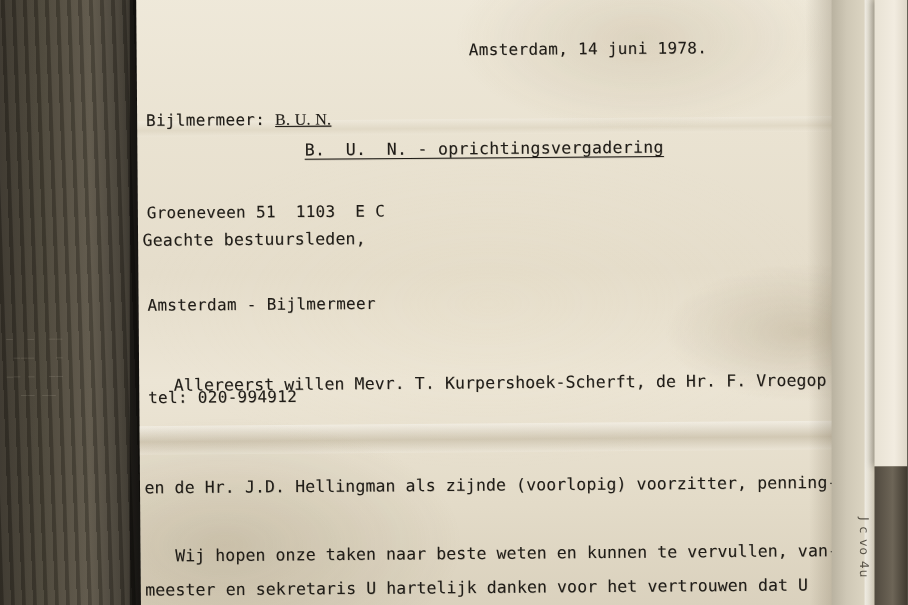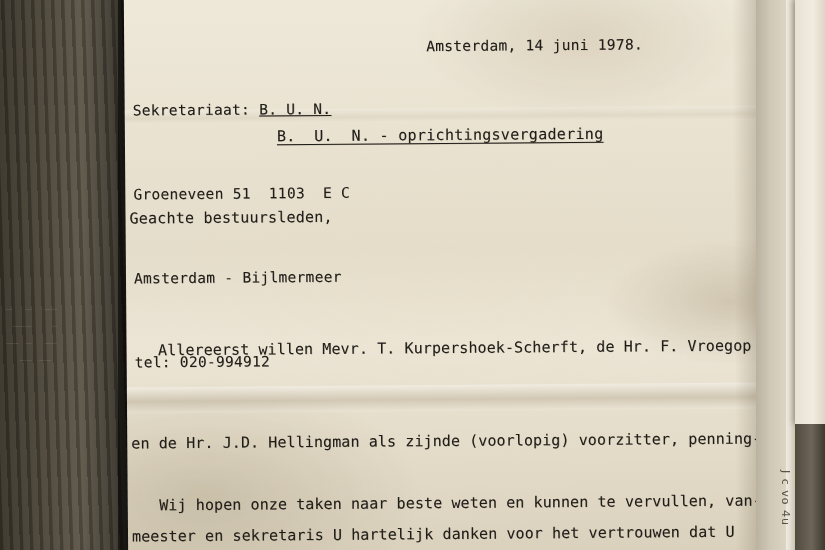--- a/index.html
+++ b/index.html
@@ -185,20 +185,21 @@
 
   .letterhead {
     left: 8px;
     top: 48px;
     font-size: 14.5px;
     line-height: 28px;
     letter-spacing: 0.3px;
   }
   .letterhead .u {
     text-decoration: underline;
+    font-family: Liberation Serif, serif;
   }
 
   .place-date {
     left: 302px;
     top: 48px;
     font-size: 14.5px;
     letter-spacing: 0.3px;
   }
 
   .subject {
@@ -245,21 +246,21 @@
 —— —  ——
   —— ——</div>
 
   <div class="sheet">
     <div class="sheet-stains"></div>
     <div class="fold2"></div>
     <div class="fold"></div>
     <div class="sheet-redge"></div>
 
     <div class="typed letterhead">
-      <span class="line"><span>Sekretariaat:</span> <span class="u">B. U. N.</span></span>
+      <span class="line"><span>Bijlmermeer:</span> <span class="u">B. U. N.</span></span>
       <span class="line">Groeneveen 51  1103  E C</span>
       <span class="line">Amsterdam - Bijlmermeer</span>
       <span class="line">tel: 020-994912</span>
     </div>
 
     <div class="typed place-date">Amsterdam, 14 juni 1978.</div>
 
     <div class="typed subject">B.  U.  N. - oprichtingsvergadering</div>
 
     <div class="typed salutation">Geachte bestuursleden,</div>

